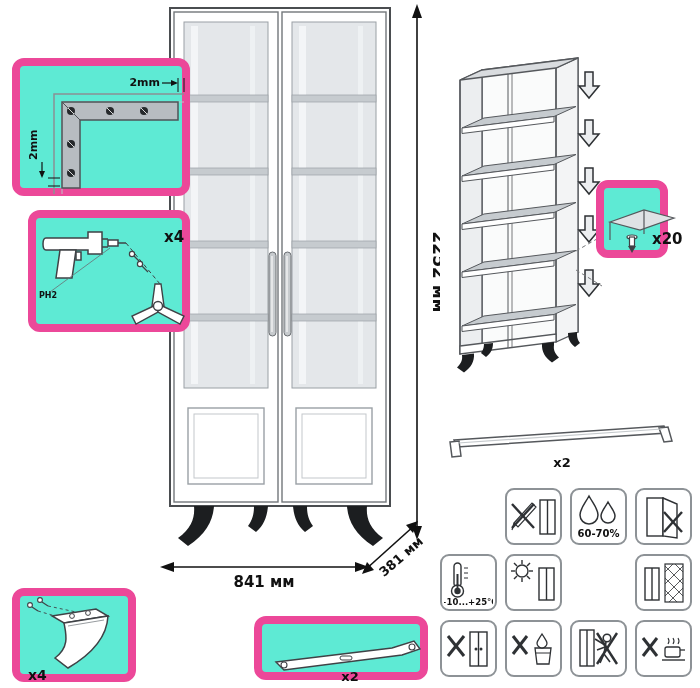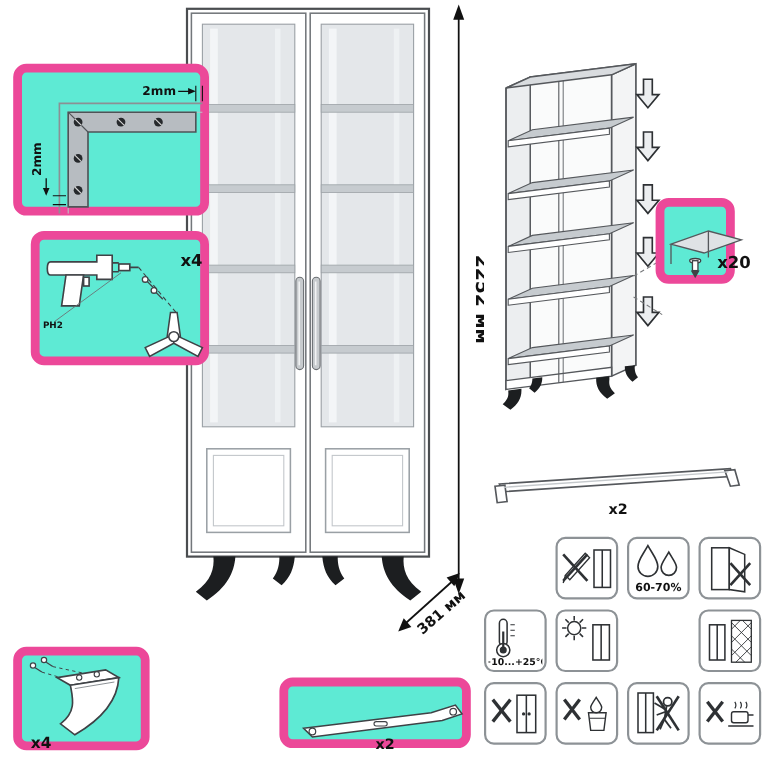--- a/index.html
+++ b/index.html
@@ -65,20 +65,28 @@
 
   <div class="abs" style="left:402px;top:2px;width:38px;height:545px;">
     <svg width="38" height="545" viewBox="0 0 38 545">
       <line x1="15" y1="8" x2="15" y2="532" stroke="#111" stroke-width="1.6"></line>
       <polygon points="15,2 10,16 20,16" fill="#111"></polygon>
       <polygon points="15,538 10,524 20,524" fill="#111"></polygon>
       <text transform="translate(31,270) rotate(90)" text-anchor="middle" font-size="17" font-weight="bold">2252 мм</text>
     </svg>
   </div>
 
+  <div class="abs" style="left:158px;top:556px;width:215px;height:34px;">
+    <svg width="215" height="34" viewBox="0 0 215 34">
+      <line x1="6" y1="11" x2="207" y2="11" stroke="#111" stroke-width="1.6"></line>
+      <polygon points="2,11 16,6 16,16" fill="#111"></polygon>
+      <polygon points="211,11 197,6 197,16" fill="#111"></polygon>
+      <text x="106" y="31" text-anchor="middle" font-size="15" font-weight="bold">841 мм</text>
+    </svg>
+  </div>
 
   <div class="abs" style="left:352px;top:512px;width:80px;height:68px;">
     <svg width="80" height="68" viewBox="0 0 80 68">
       <line x1="13" y1="58" x2="63" y2="13" stroke="#111" stroke-width="1.6"></line>
       <polygon points="66,9 54,13 61,21" fill="#111"></polygon>
       <polygon points="10,62 22,58 15,50" fill="#111"></polygon>
       <text transform="translate(52,48) rotate(-41)" text-anchor="middle" font-size="13" font-weight="bold">381 мм</text>
     </svg>
   </div>
 

